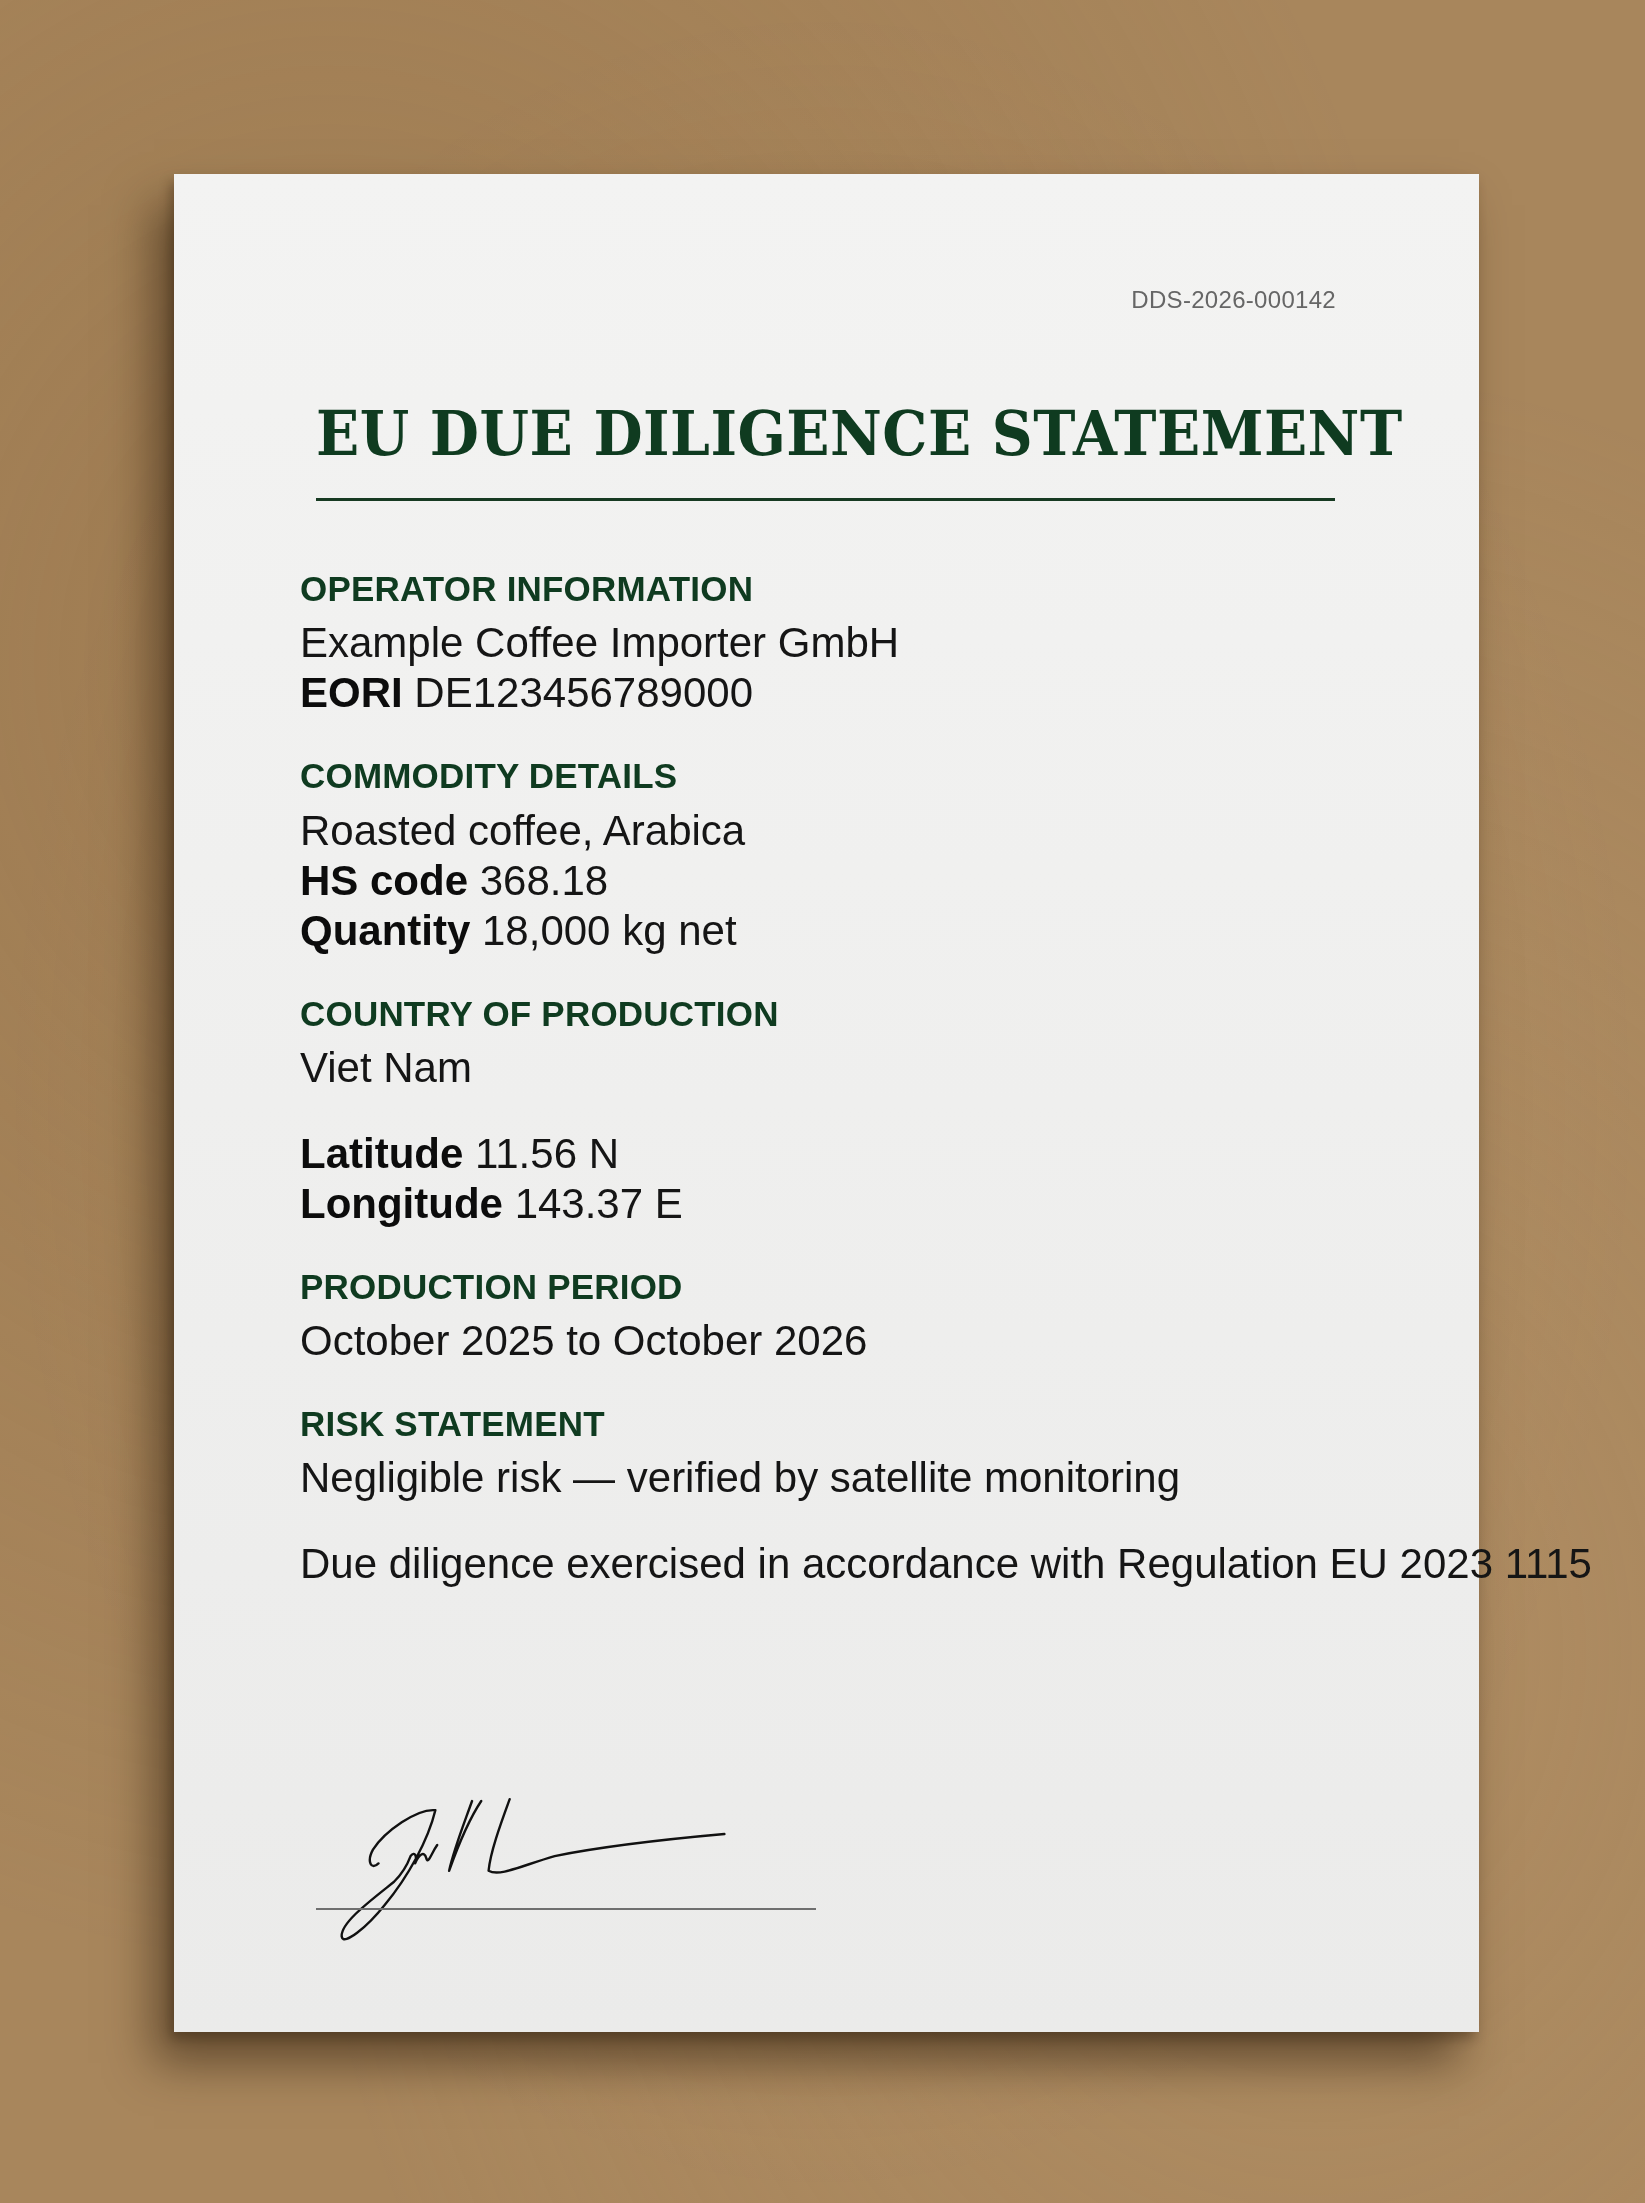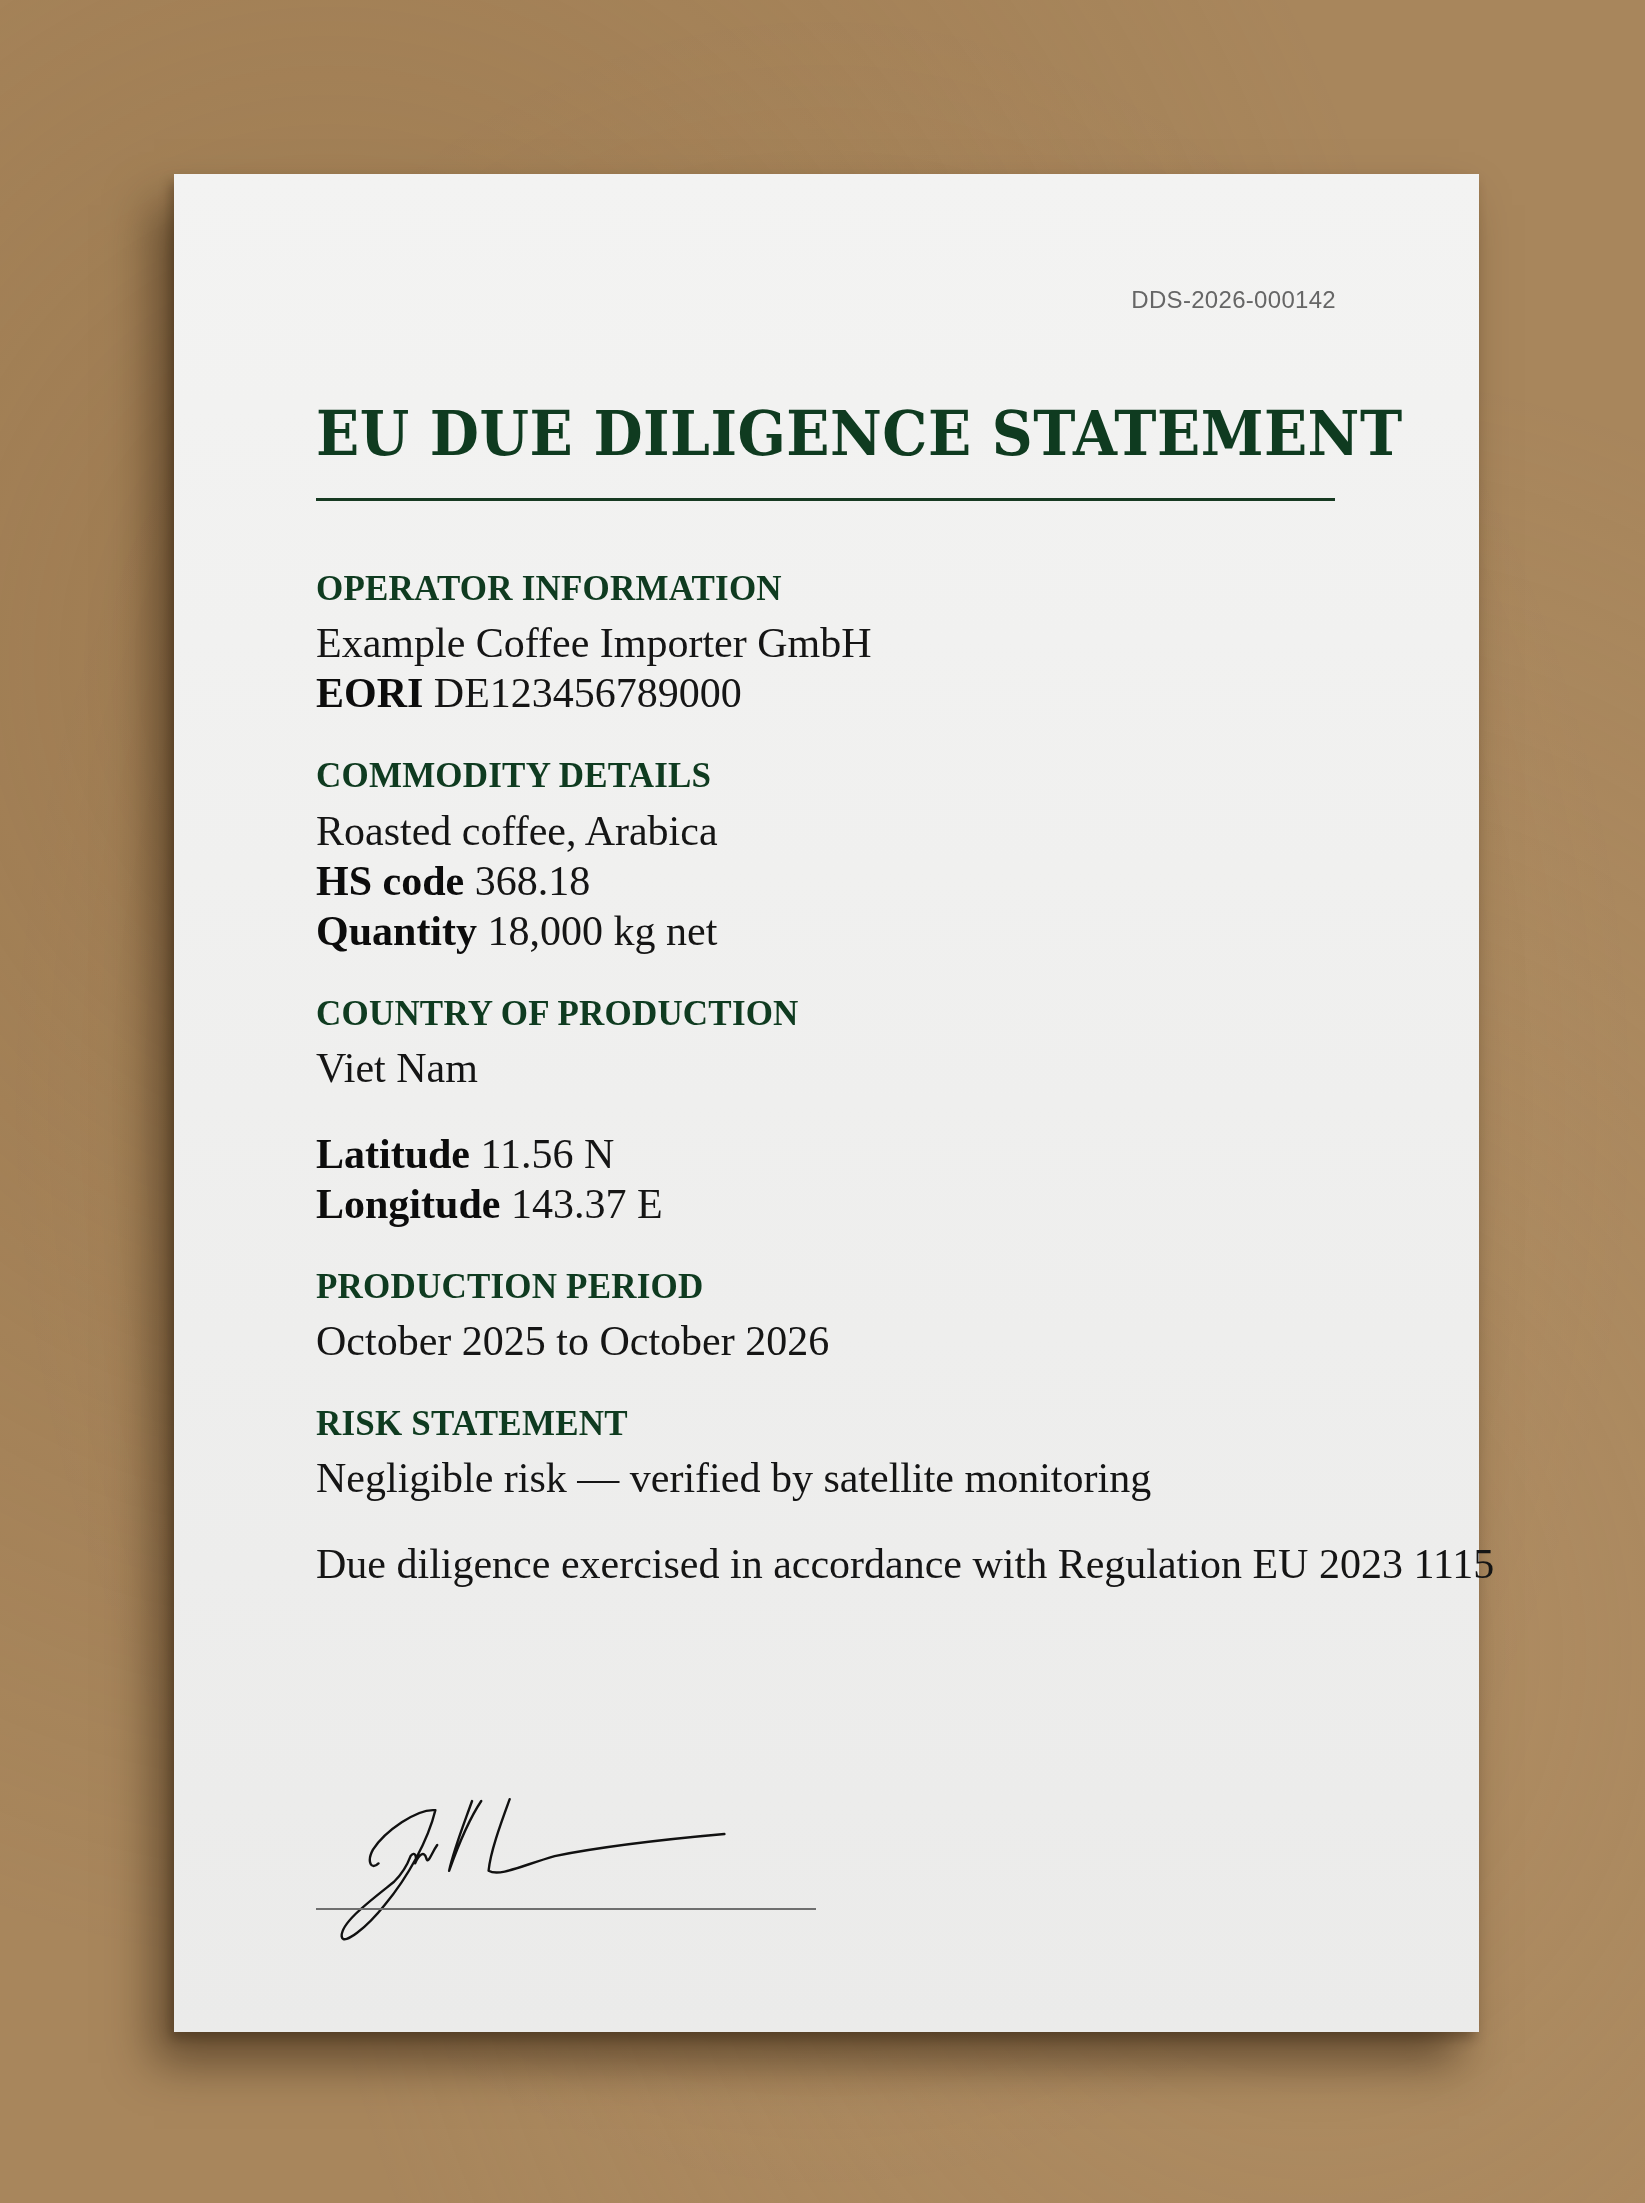--- a/index.html
+++ b/index.html
@@ -25,22 +25,22 @@
       position: absolute; left: 142px; top: 224px; width: 1019px;
       font-family: "DejaVu Serif", serif; font-weight: bold; font-size: 61px;
       color: #0f3b20; letter-spacing: 0.5px; white-space: nowrap;
       transform: scaleX(0.93); transform-origin: left center;
     }
     .rule {
       position: absolute; left: 142px; top: 324px; width: 1019px; height: 2.8px;
       background: #173a22;
     }
     .sections {
-      position: absolute; left: 142px; top: 393px; width: 1056px;
-      font-family: Liberation Serif, serif;
+      position: absolute; left: 126px; top: 393px; width: 1056px;
+      font-family: Liberation Sans, sans-serif;
     }
     .section { margin-bottom: 36px; }
     .section-heading {
       font-weight: bold; font-size: 35px; color: #0f3b20; line-height: 44px;
       margin-bottom: 7.3px; letter-spacing: 0.2px;
     }
     .line {
       font-size: 42px; color: #151515; line-height: 50px; white-space: nowrap;
     }
     .line b { font-weight: bold; color: #0c0c0c; }

